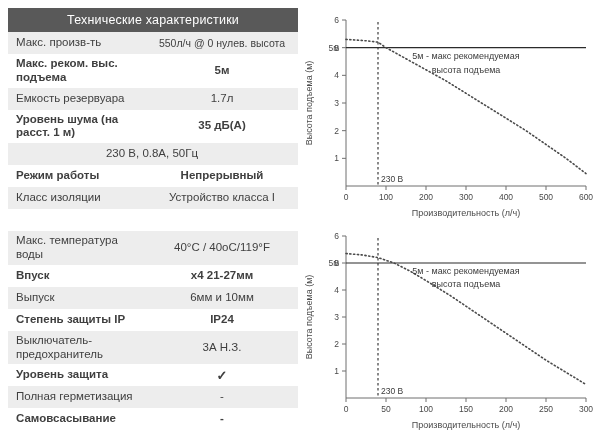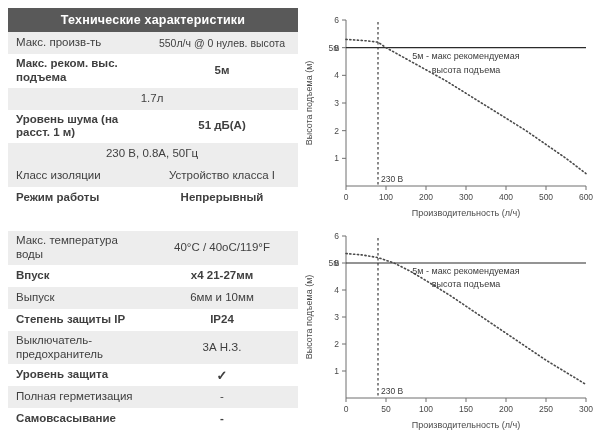--- a/index.html
+++ b/index.html
@@ -25,21 +25,21 @@
   .spec-table {
     position: absolute;
     left: 8px;
     top: 8px;
     width: 290px;
   }
   .spec-header {
     background: #595959;
     color: #ffffff;
     text-align: center;
-    font-weight: bold;
+    font-weight: normal;
     font-size: 12.5px;
     padding: 5px 0 5px 0;
     letter-spacing: 0.2px;
   }
   .spec-row {
     display: flex;
     align-items: stretch;
     min-height: 22px;
   }
   .spec-row.alt {
@@ -152,36 +152,37 @@
     <div id="spec-rows">
         <div class="spec-row alt">
           <div class="spec-label">Макс. произв-ть</div>
           <div class="spec-value small">550л/ч @ 0 нулев. высота</div>
         </div>
         <div class="spec-row plain">
           <div class="spec-label">Макс. реком. выс. подъема</div>
           <div class="spec-value">5м</div>
         </div>
         <div class="spec-row alt">
+          <div class="spec-label">Емкость резервуара</div>
           <div class="spec-value">1.7л</div>
         </div>
         <div class="spec-row plain">
           <div class="spec-label">Уровень шума (на расст. 1 м)</div>
-          <div class="spec-value">51 дБ(А)</div>
+          <div class="spec-value">35 дБ(А)</div>
         </div>
         <div class="spec-row alt">
           <div class="spec-value">230 В, 0.8А, 50Гц</div>
+        </div>
+        <div class="spec-row plain">
+          <div class="spec-label">Режим работы</div>
+          <div class="spec-value">Непрерывный</div>
         </div>
         <div class="spec-row alt">
           <div class="spec-label">Класс изоляции</div>
           <div class="spec-value">Устройство класса I</div>
-        </div>
-        <div class="spec-row plain">
-          <div class="spec-label">Режим работы</div>
-          <div class="spec-value">Непрерывный</div>
         </div>
         <div class="spec-row plain">
         </div>
         <div class="spec-row alt">
           <div class="spec-label">Макс. температура воды</div>
           <div class="spec-value">40°C / 40оC/119°F</div>
         </div>
         <div class="spec-row plain">
           <div class="spec-label">Впуск</div>
           <div class="spec-value">x4 21-27мм</div>

